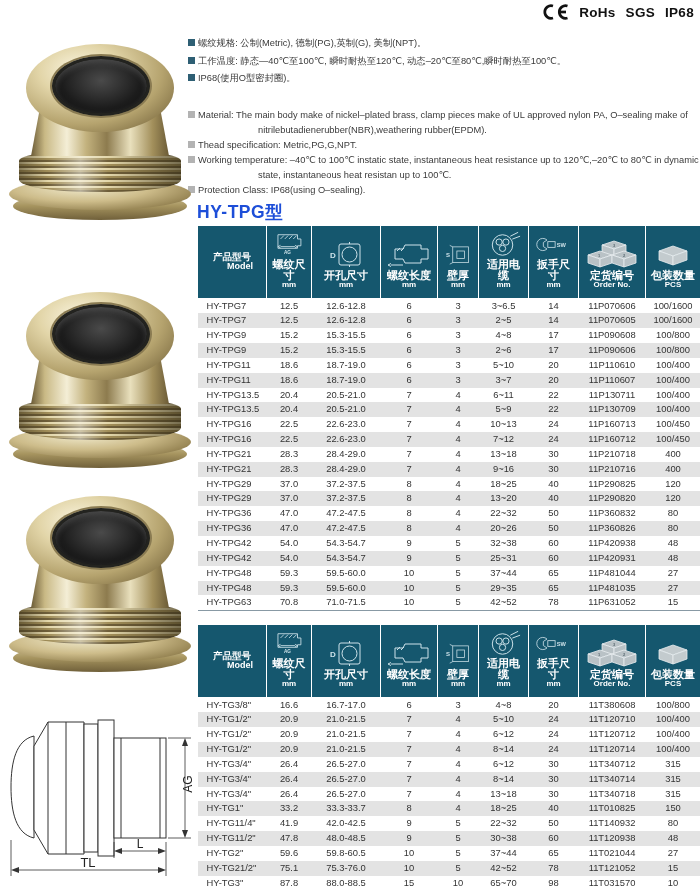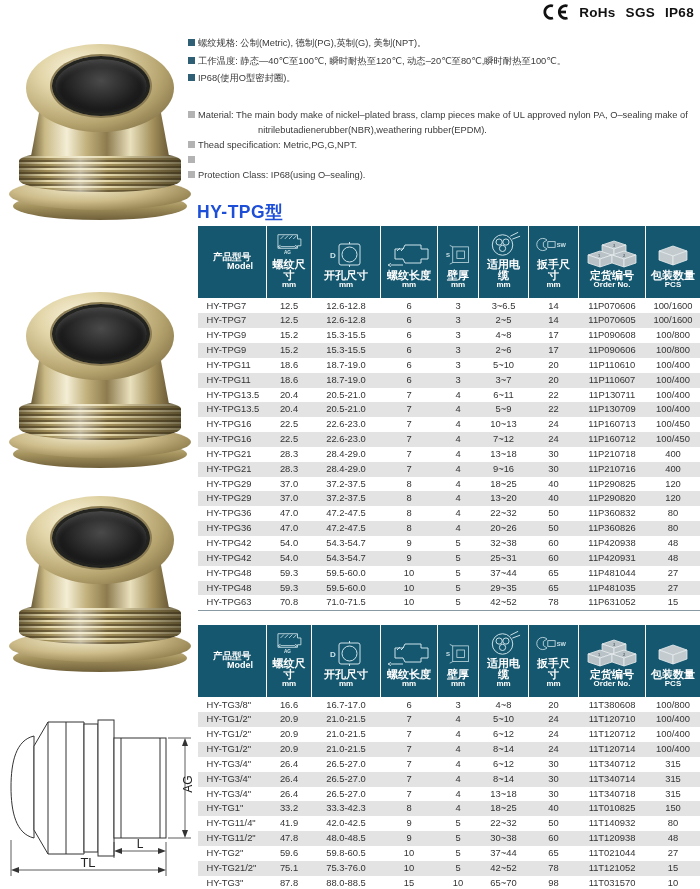--- a/index.html
+++ b/index.html
@@ -82,21 +82,21 @@
 </div>
 
 <div class="bullets" id="bullets-cn">
     <div class="bullet cn"><span class="sq"></span><span>螺纹规格: 公制(Metric), 德制(PG),英制(G), 美制(NPT)。</span></div>
     <div class="bullet cn"><span class="sq"></span><span>工作温度: 静态—40℃至100℃, 瞬时耐热至120℃, 动态–20℃至80℃,瞬时耐热至100℃。</span></div>
     <div class="bullet cn"><span class="sq"></span><span>IP68(使用O型密封圈)。</span></div>
   </div>
 <div id="bullets-en">
     <div class="bullet en"><span class="sq"></span><span>Material: The main body make of nickel–plated brass, clamp pieces make of UL approved nylon PA, O–sealing make of nitrilebutadienerubber(NBR),weathering rubber(EPDM).</span></div>
     <div class="bullet en"><span class="sq"></span><span>Thead specification: Metric,PG,G,NPT.</span></div>
-    <div class="bullet en"><span class="sq"></span></div>
+    <div class="bullet en"><span class="sq"></span><span>Working temperature: –40℃ to 100℃ instatic state, instantaneous heat resistance up to 120℃,–20℃ to 80℃ in dynamic state, instantaneous heat resistan up to 100℃.</span></div>
     <div class="bullet en"><span class="sq"></span><span>Protection Class: IP68(using O–sealing).</span></div>
   </div>
 
 <div class="sec-title" id="title-0">HY-TPG型</div>
 <div class="sec-title" id="title-1">HY-TG型</div>
 
 <table class="spec" id="table-0">
   <colgroup>
       <col style="width:69px">
       <col style="width:45px">
@@ -660,21 +660,21 @@
         <td>7</td>
         <td>4</td>
         <td>13~18</td>
         <td>30</td>
         <td>11T340718</td>
         <td>315</td>
       </tr>
       <tr>
         <td>HY-TG1"</td>
         <td>33.2</td>
-        <td>33.3-42.3</td>
+        <td>33.3-33.7</td>
         <td>8</td>
         <td>4</td>
         <td>18~25</td>
         <td>40</td>
         <td>11T010825</td>
         <td>150</td>
       </tr>
       <tr>
         <td>HY-TG11/4"</td>
         <td>41.9</td>

